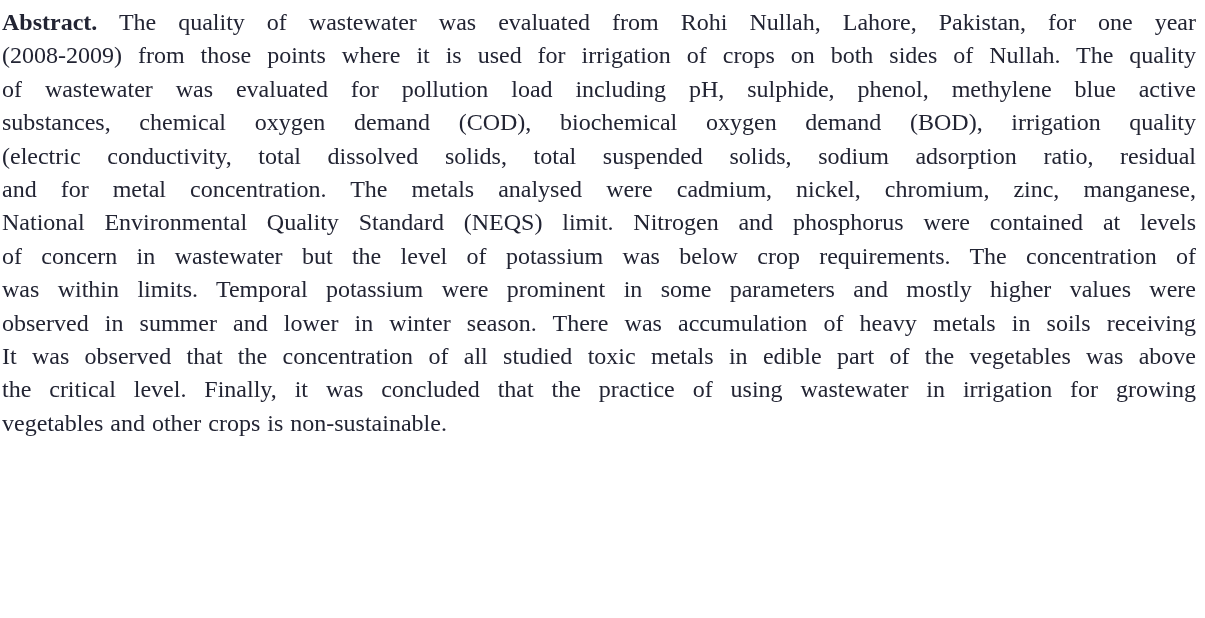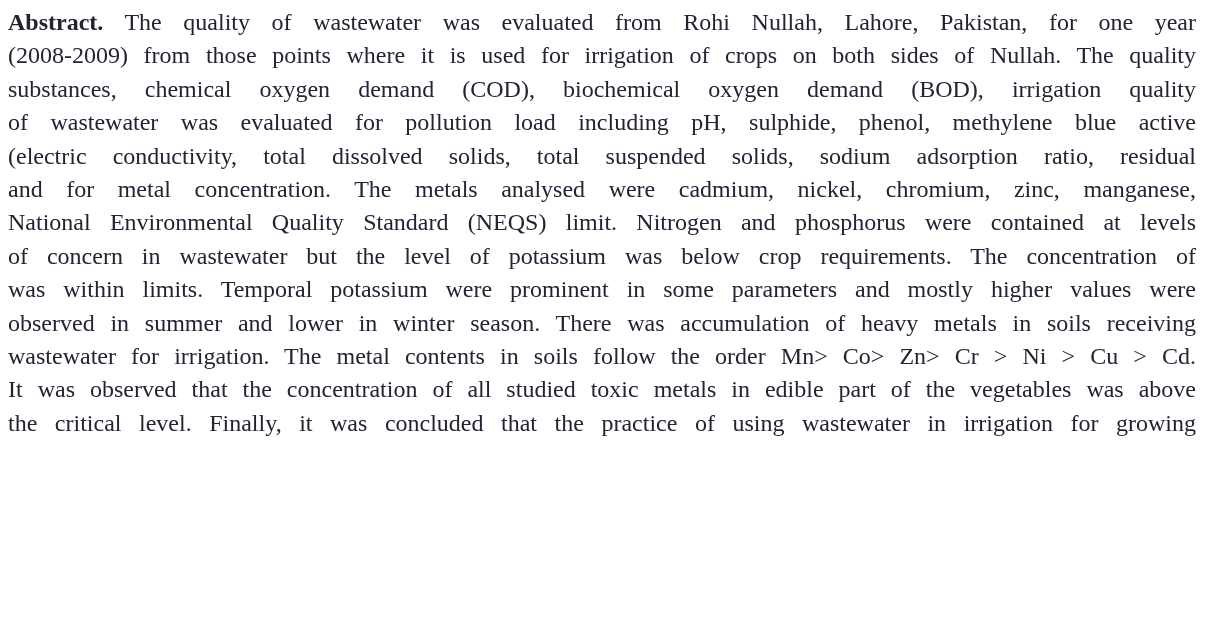--- a/index.html
+++ b/index.html
@@ -10,21 +10,21 @@
     margin: 0;
     padding: 0;
     background: var(--bg);
   }
   .page {
     position: relative;
     box-sizing: border-box;
     width: 1205px;
     height: 486px;
     background: var(--bg);
-    padding: 6px 9px 0 8px;
+    padding: 6px 9px 0 2px;
     overflow: hidden;
   }
   .para {
     width: 100%;
   }
   .line {
     font-family: "Liberation Serif", "DejaVu Serif", serif;
     font-size: 24px;
     line-height: 33.4px;
     height: 33.4px;
@@ -43,25 +43,25 @@
     font-weight: bold;
   }
 </style>
 </head>
 <body>
 
 <div class="page">
   <div class="para">
       <div class="line"><strong>Abstract.</strong> The quality of wastewater was evaluated from Rohi Nullah, Lahore, Pakistan, for one year</div>
       <div class="line">(2008-2009) from those points where it is used for irrigation of crops on both sides of Nullah. The quality</div>
+      <div class="line">of wastewater was evaluated for pollution load including pH, sulphide, phenol, methylene blue active</div>
       <div class="line">substances, chemical oxygen demand (COD), biochemical oxygen demand (BOD), irrigation quality</div>
-      <div class="line">of wastewater was evaluated for pollution load including pH, sulphide, phenol, methylene blue active</div>
       <div class="line">(electric conductivity, total dissolved solids, total suspended solids, sodium adsorption ratio, residual</div>
       <div class="line">and for metal concentration. The metals analysed were cadmium, nickel, chromium, zinc, manganese,</div>
       <div class="line">National Environmental Quality Standard (NEQS) limit. Nitrogen and phosphorus were contained at levels</div>
       <div class="line">of concern in wastewater but the level of potassium was below crop requirements. The concentration of</div>
       <div class="line">was within limits. Temporal potassium were prominent in some parameters and mostly higher values were</div>
       <div class="line">observed in summer and lower in winter season. There was accumulation of heavy metals in soils receiving</div>
-      <div class="line">wastewater for irrigation. The metal contents in soils follow the order Mn&gt; Co&gt; Zn&gt; Cr &gt; Ni &gt; Cu &gt; Cd.</div>
       <div class="line">It was observed that the concentration of all studied toxic metals in edible part of the vegetables was above</div>
       <div class="line">the critical level. Finally, it was concluded that the practice of using wastewater in irrigation for growing</div>
+      <div class="line last">vegetables and other crops is non-sustainable.</div>
     </div>
 </div>
 
 </body></html>

